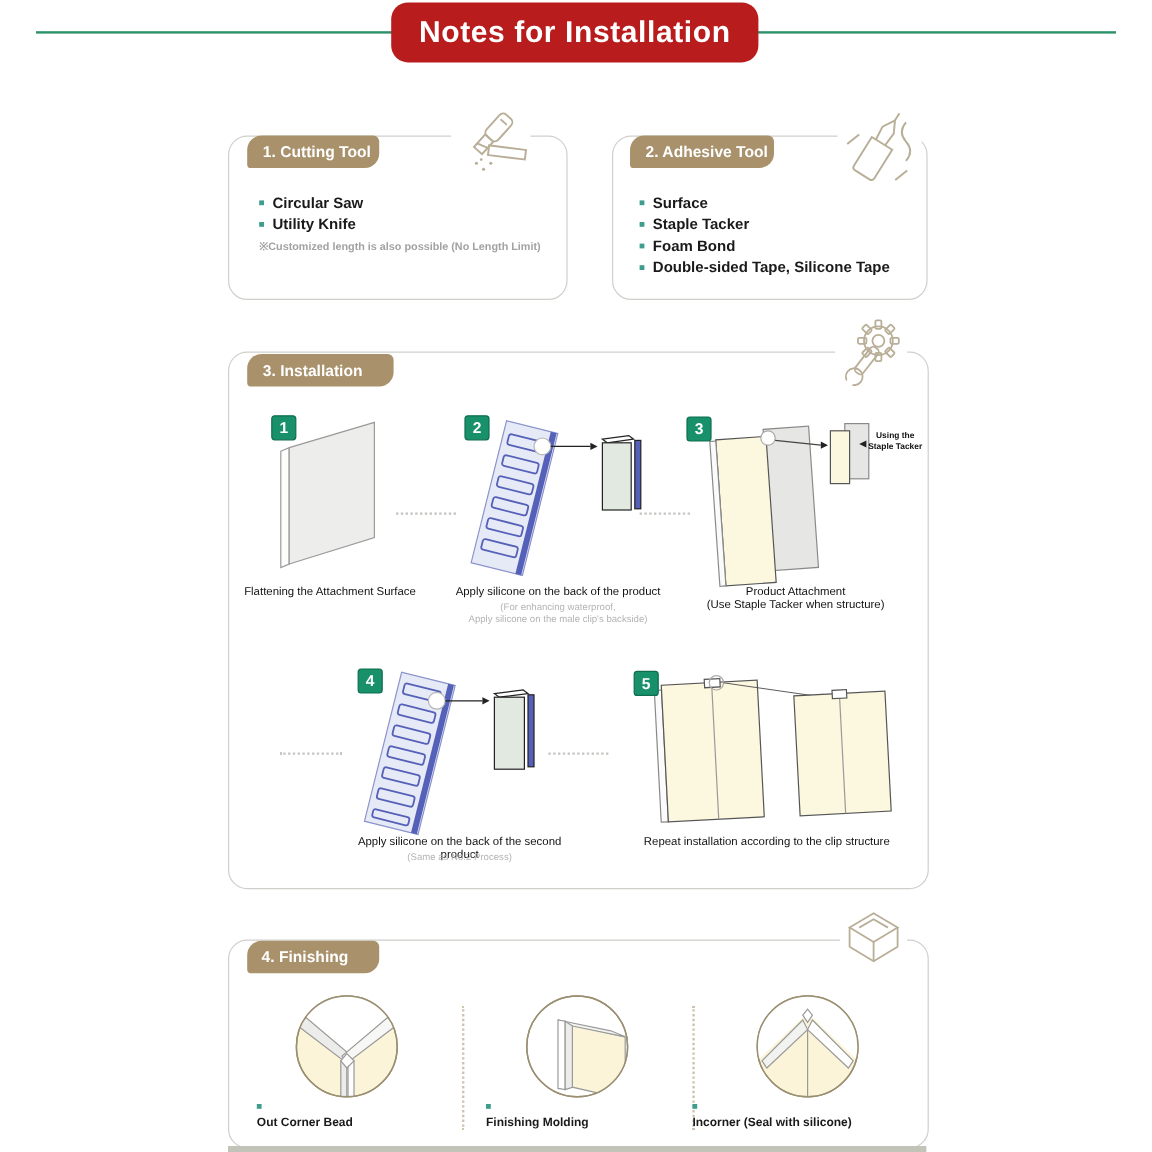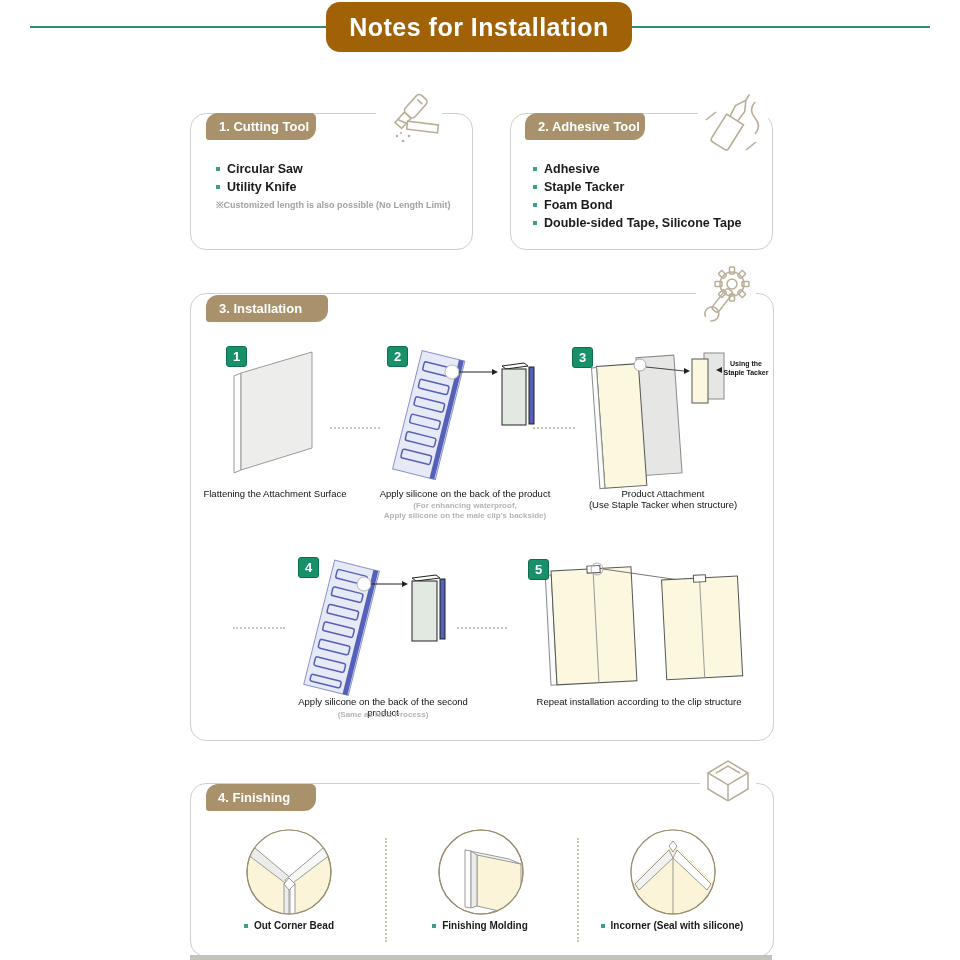--- a/index.html
+++ b/index.html
@@ -1,46 +1,46 @@
 <!DOCTYPE html>
 <html><head>
 <meta charset="utf-8">
 <title>Notes for Installation</title>
 <style>
   html,body{margin:0;padding:0;background:#fff;}
   #page{position:relative;width:960px;height:960px;background:#ffffff;overflow:hidden;
         font-family:"Liberation Sans",sans-serif;}
   
   .title-line{position:absolute;top:26px;left:30px;width:900px;height:2px;background:#2b9167;}
-  .title-box{position:absolute;left:326px;top:2px;width:306px;height:50px;background:#a16207;
+  .title-box{position:absolute;left:326px;top:2px;width:306px;height:50px;background:#b91c1c;
              border-radius:14px;display:flex;align-items:center;justify-content:center;}
   .title-box span{color:#ffffff;font-size:25px;font-weight:bold;letter-spacing:.5px;}
   
   .card{position:absolute;border:1.5px solid #cfcfcb;border-radius:16px;background:#fff;}
   .label-tab{position:absolute;background:#a8916b;color:#fff;font-size:13px;font-weight:bold;
              display:flex;align-items:center;padding-left:13px;box-sizing:border-box;
              border-radius:12px 5px 12px 3px;z-index:3;}
   .icon{position:absolute;z-index:4;background:#fff;}
   
   .item-row{display:flex;align-items:center;gap:7px;height:18px;}
   .bullet{width:4px;height:4px;background:#3e9d8d;flex:0 0 auto;}
   .item-text{font-size:12.5px;font-weight:bold;color:#1a1a1a;}
   .note{font-size:9px;font-weight:600;color:#a2a2a2;margin-top:2px;}
   
   .badge{position:absolute;width:19px;height:19px;background:#18916b;border:1px solid #0d6e4f;
          border-radius:3px;color:#fff;font-size:13px;font-weight:bold;display:flex;
          align-items:center;justify-content:center;z-index:3;}
   .cap{position:absolute;font-size:9.5px;font-weight:normal;color:#111;text-align:center;line-height:11px;}
-  .sub{position:absolute;font-size:8px;font-weight:700;color:#b4b4b4;text-align:center;line-height:10px;}
+  .sub{position:absolute;font-size:8px;font-weight:400;color:#b4b4b4;text-align:center;line-height:10px;}
   .sep-h{position:absolute;border-top:2px dotted #c6c6c2;}
   .sep-v{position:absolute;border-left:2px dotted #cfc4b0;}
   .annot{position:absolute;font-size:7px;font-weight:bold;color:#111;text-align:center;line-height:9px;}
   .step-art{position:absolute;}
   
-  .fin-label{position:absolute;display:flex;align-items:center;justify-content:center;gap:6px;}
+  .fin-label{position:absolute;display:flex;align-items:flex-start;justify-content:center;gap:6px;flex-direction:column;}
   .fin-label .item-text{font-size:10px;}
   .bottom-strip{position:absolute;left:190px;top:955px;width:582px;height:5px;background:#c3c4b9;}
 </style>
 </head>
 <body>
 
 <div id="page">
 
   <div class="title-line"></div>
   <div class="title-box">
@@ -90,21 +90,21 @@
         <line x1="33" y1="12" x2="33" y2="5"></line>
       </g>
       <path d="M57,18 q-7,8 0,16 q7,8 0,16"></path>
       <line x1="8" y1="36" x2="18" y2="28"></line>
       <line x1="48" y1="66" x2="58" y2="58"></line>
     </svg>
   </div>
   <div style="position:absolute;left:533px;top:160px;">
     <div class="item-row">
       <span class="bullet"></span>
-      <span class="item-text">Adhesive</span>
+      <span class="item-text">Surface</span>
     </div>
     <div class="item-row">
       <span class="bullet"></span>
       <span class="item-text">Staple Tacker</span>
     </div>
     <div class="item-row">
       <span class="bullet"></span>
       <span class="item-text">Foam Bond</span>
     </div>
     <div class="item-row">

